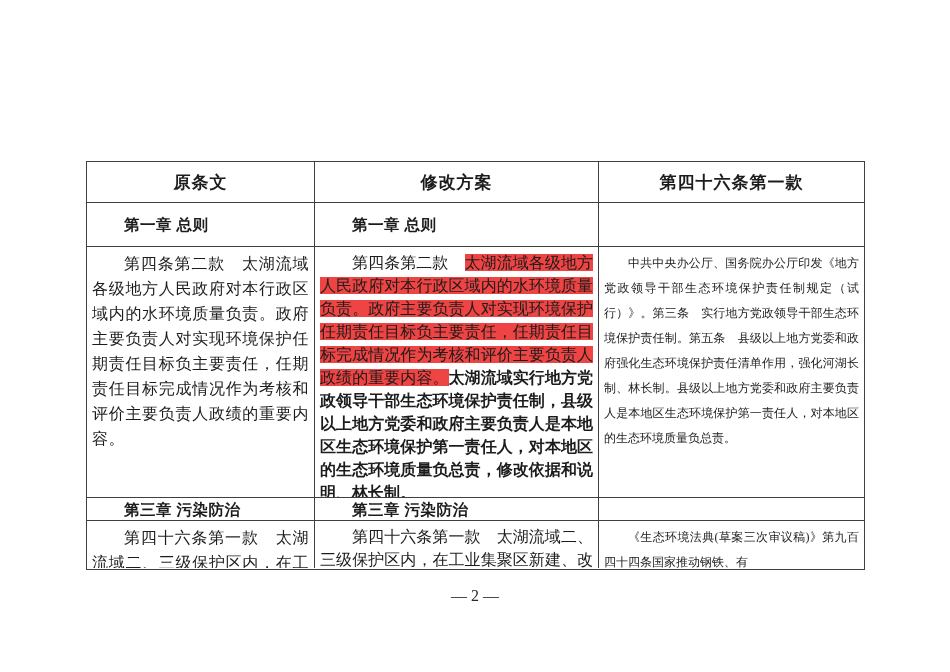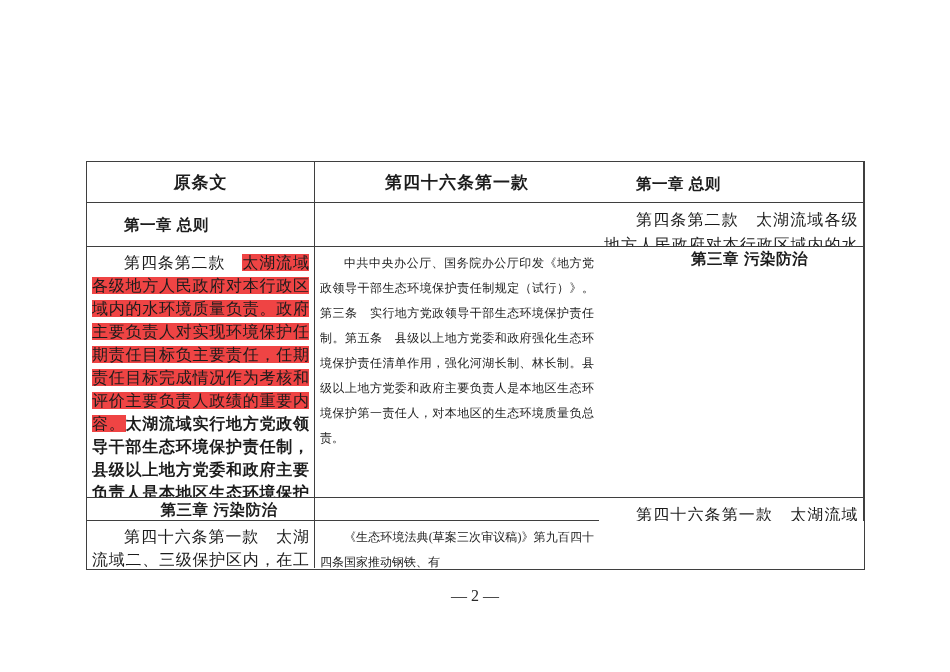--- a/index.html
+++ b/index.html
@@ -42,26 +42,26 @@
     align-items: center;
     justify-content: center;
     font-weight: bold;
     font-size: 17px;
     letter-spacing: 1px;
     font-family: "Liberation Sans", "DejaVu Sans", sans-serif;
   }
   .chapter {
     font-weight: bold;
     font-size: 15.5px;
-    font-family: Liberation Sans, sans-serif;
+    font-family: Liberation Serif, serif;
     padding-left: 37px;
     letter-spacing: 0.5px;
   }
   .chapter.tall { padding-top: 12px; }
-  .chapter.short { padding-top: 2px; text-align: center; }
+  .chapter.short { padding-top: 2px; }
 
   .cell.body { padding: 4px 5px 0 5px; }
   .para {
     margin: 0;
     text-indent: 2em;
     text-align: justify;
     text-justify: inter-ideograph;
   }
   .c1 .para { font-size: 16px; line-height: 25px; letter-spacing: 0.5px; }
   .c2 .para { font-size: 16px; line-height: 23px; }
@@ -85,31 +85,32 @@
   }
 </style>
 </head>
 <body>
 
 <div class="viewport">
 
   <div class="doc-table">
 
     <div class="cell head c1">原条文</div>
+    <div class="cell head c2">修改方案</div>
     <div class="cell head c3">第四十六条第一款</div>
 
     <div class="cell chapter tall c1">第一章  总则</div>
     <div class="cell chapter tall c2">第一章 总则</div>
     <div class="cell chapter tall c3"></div>
 
     <div class="cell body c1">
       <p class="para">第四条第二款　太湖流域各级地方人民政府对本行政区域内的水环境质量负责。政府主要负责人对实现环境保护任期责任目标负主要责任，任期责任目标完成情况作为考核和评价主要负责人政绩的重要内容。</p>
     </div>
     <div class="cell body c2">
-      <p class="para"><span>第四条第二款　</span><span class="hl">太湖流域各级地方人民政府对本行政区域内的水环境质量负责。政府主要负责人对实现环境保护任期责任目标负主要责任，任期责任目标完成情况作为考核和评价主要负责人政绩的重要内容。</span><span class="boldseg">太湖流域实行地方党政领导干部生态环境保护责任制，县级以上地方党委和政府主要负责人是本地区生态环境保护第一责任人，对本地区的生态环境质量负总责，草案三次审议稿、林长制。</span></p>
+      <p class="para"><span>第四条第二款　</span><span class="hl">太湖流域各级地方人民政府对本行政区域内的水环境质量负责。政府主要负责人对实现环境保护任期责任目标负主要责任，任期责任目标完成情况作为考核和评价主要负责人政绩的重要内容。</span><span class="boldseg">太湖流域实行地方党政领导干部生态环境保护责任制，县级以上地方党委和政府主要负责人是本地区生态环境保护第一责任人，对本地区的生态环境质量负总责，修改依据和说明、林长制。</span></p>
     </div>
     <div class="cell body c3">
       <p class="para">中共中央办公厅、国务院办公厅印发《地方党政领导干部生态环境保护责任制规定（试行）》。第三条　实行地方党政领导干部生态环境保护责任制。第五条　县级以上地方党委和政府强化生态环境保护责任清单作用，强化河湖长制、林长制。县级以上地方党委和政府主要负责人是本地区生态环境保护第一责任人，对本地区的生态环境质量负总责。</p>
     </div>
 
     <div class="cell chapter short c1">第三章  污染防治</div>
     <div class="cell chapter short c2">第三章 污染防治</div>
     <div class="cell chapter short c3"></div>
 
     <div class="cell body lastrow c1">

